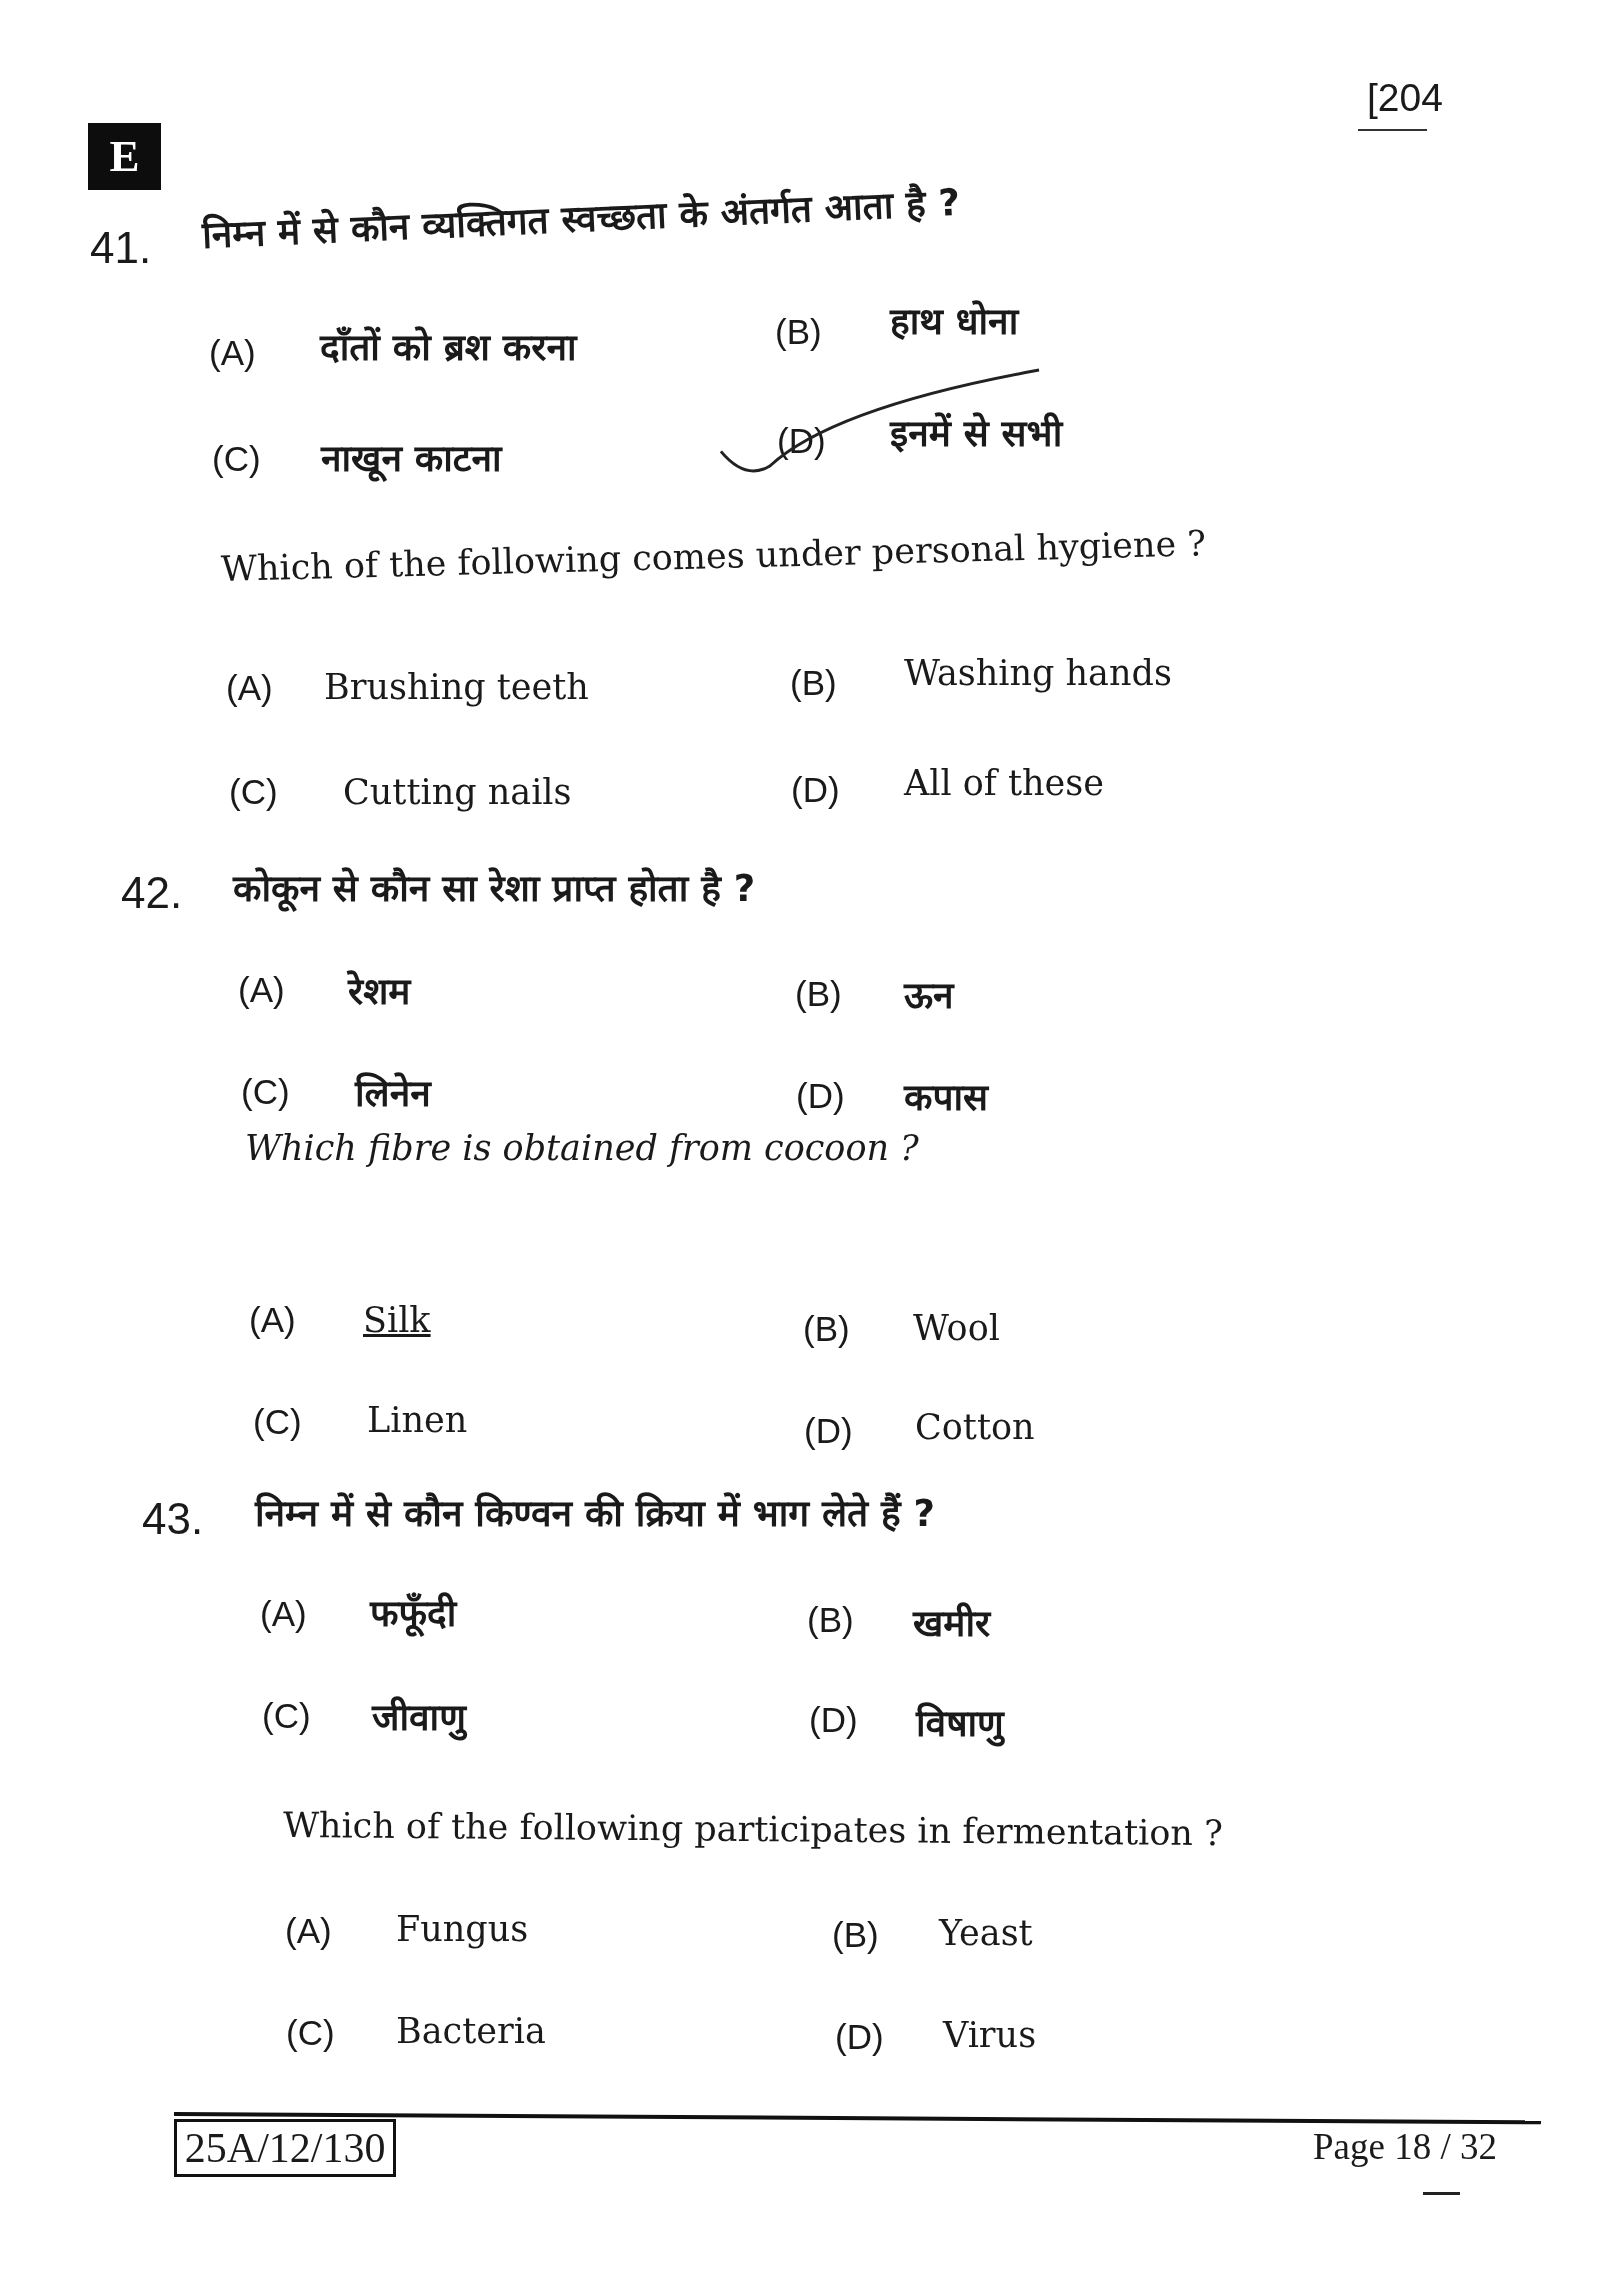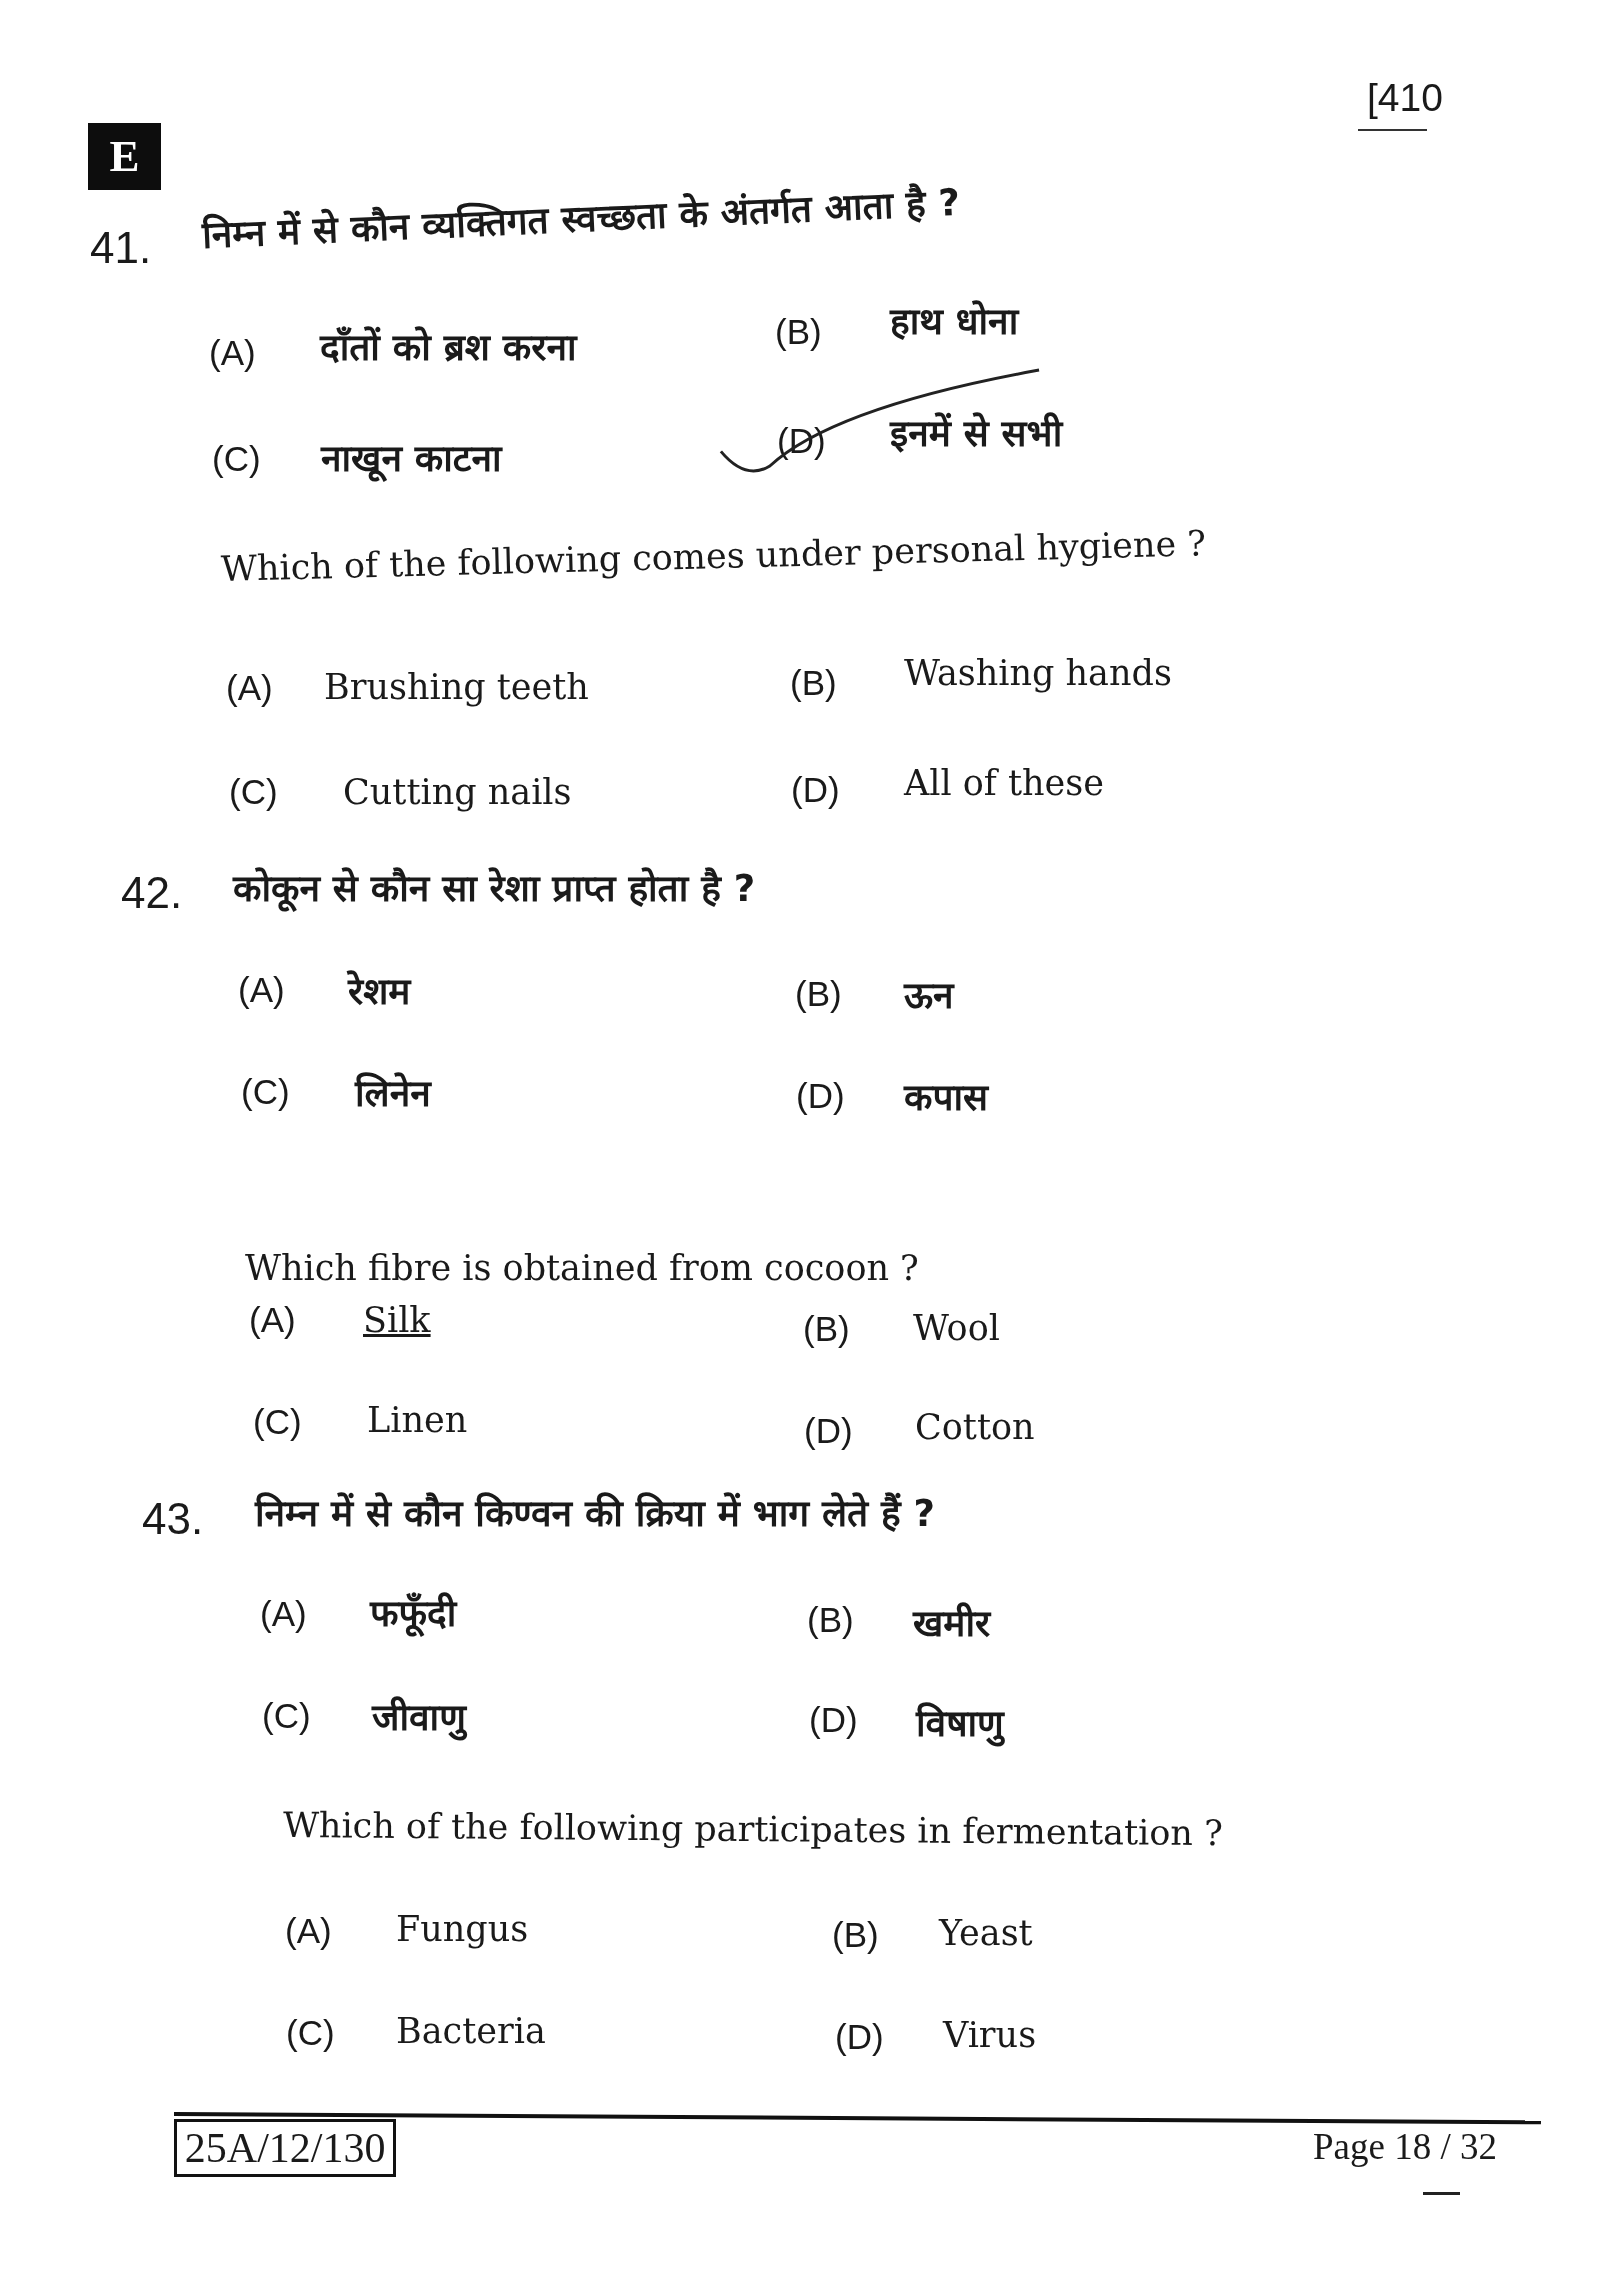--- a/index.html
+++ b/index.html
@@ -15,21 +15,21 @@
   .tick{position:absolute;}
   .rule{position:absolute;left:174px;top:2112px;width:1367px;height:3.9px;background:#111;transform:rotate(0.35deg);transform-origin:left;}
   .code{position:absolute;left:174px;top:2119px;border:3.9px solid #111;padding:2px 7.8px;font-family:"Liberation Serif",serif;font-size:42px;}
   .footer-page{position:absolute;left:1313px;top:2125px;font-family:"Liberation Serif",serif;font-size:37px;}
   .footer-line{position:absolute;left:1423px;top:2192px;width:37px;height:2.9px;background:#222;}
 </style>
 </head>
 <body>
 
 <div class="set-box">E</div>
-<div class="pageno">[410</div>
+<div class="pageno">[204</div>
 <div class="pageno-line"></div>
 
 <div>
   <span class="abs qnum" style="left:90px;top:223px;">41.</span>
   <span class="abs hi" style="left:202px;top:208px;transform:rotate(-2.5deg);transform-origin:left;">निम्न में से कौन व्यक्तिगत स्वच्छता के अंतर्गत आता है ?</span>
 
   <span class="abs opt" style="left:209px;top:333px;">(A)</span>
   <span class="abs hi" style="left:320px;top:320px;">दाँतों को ब्रश करना</span>
   <span class="abs opt" style="left:775px;top:312px;">(B)</span>
   <span class="abs hi" style="left:890px;top:294px;">हाथ धोना</span>
@@ -57,21 +57,21 @@
   <span class="abs hi" style="left:233px;top:861px;">कोकून से कौन सा रेशा प्राप्त होता है ?</span>
   <span class="abs opt" style="left:238px;top:970px;">(A)</span>
   <span class="abs hi" style="left:348px;top:964px;">रेशम</span>
   <span class="abs opt" style="left:795px;top:974px;">(B)</span>
   <span class="abs hi" style="left:904px;top:968px;">ऊन</span>
   <span class="abs opt" style="left:241px;top:1072px;">(C)</span>
   <span class="abs hi" style="left:355px;top:1066px;">लिनेन</span>
   <span class="abs opt" style="left:796px;top:1076px;">(D)</span>
   <span class="abs hi" style="left:904px;top:1070px;">कपास</span>
 
-  <span class="abs en" style="left:245px;top:1248px;">Which fibre is obtained from cocoon ?</span>
+  <span class="abs en" style="left:245px;top:1128px;font-style:italic;">Which fibre is obtained from cocoon ?</span>
   <span class="abs opt" style="left:249px;top:1300px;">(A)</span>
   <span class="abs en" style="left:363px;top:1300px;text-decoration:underline;">Silk</span>
   <span class="abs opt" style="left:803px;top:1309px;">(B)</span>
   <span class="abs en" style="left:913px;top:1308px;">Wool</span>
   <span class="abs opt" style="left:253px;top:1402px;">(C)</span>
   <span class="abs en" style="left:367px;top:1400px;">Linen</span>
   <span class="abs opt" style="left:804px;top:1411px;">(D)</span>
   <span class="abs en" style="left:915px;top:1407px;">Cotton</span>
 </div>
 

